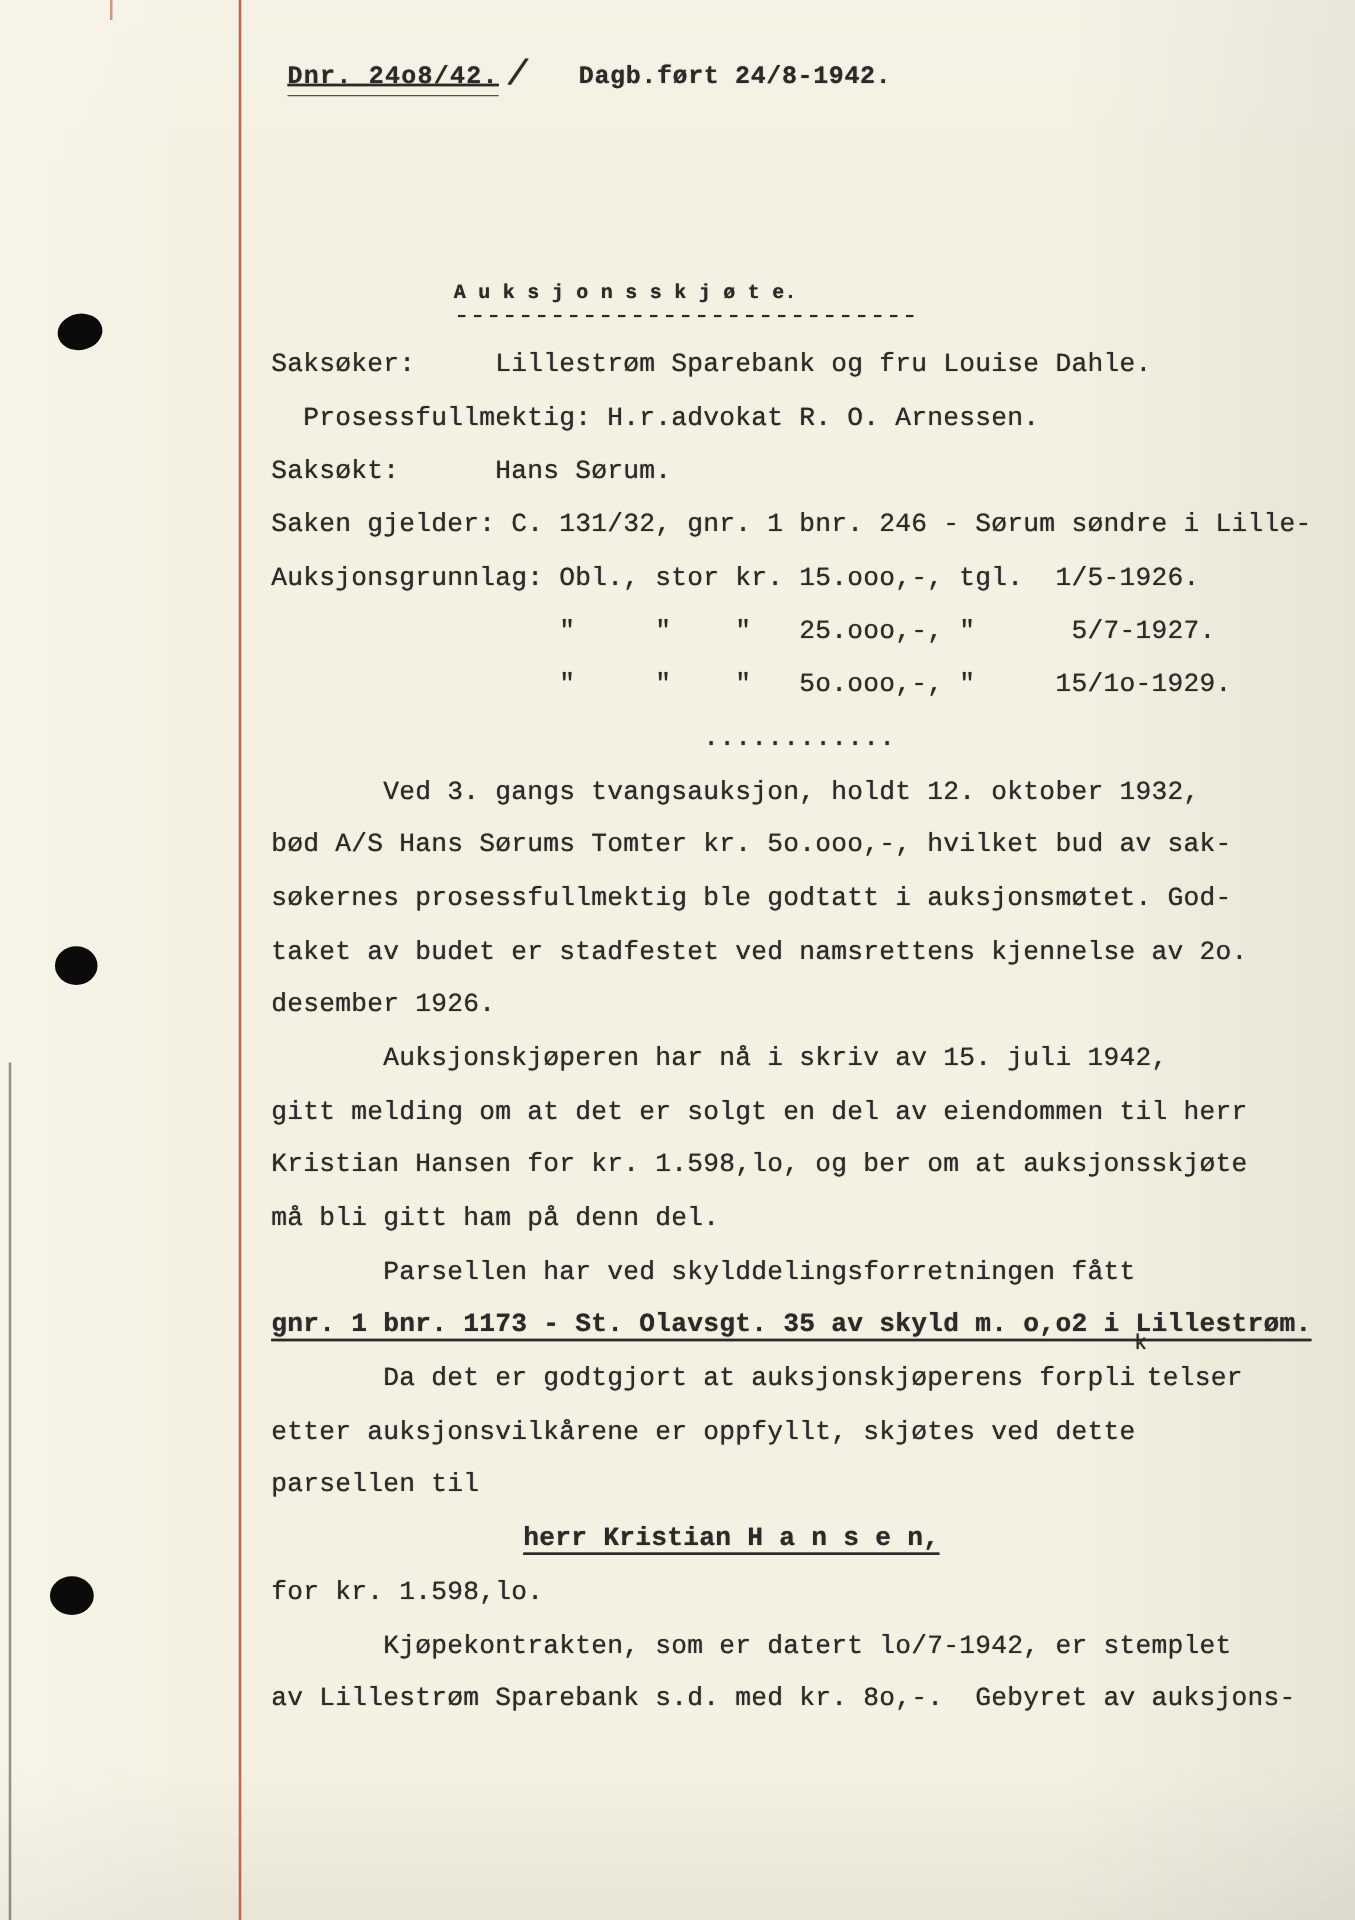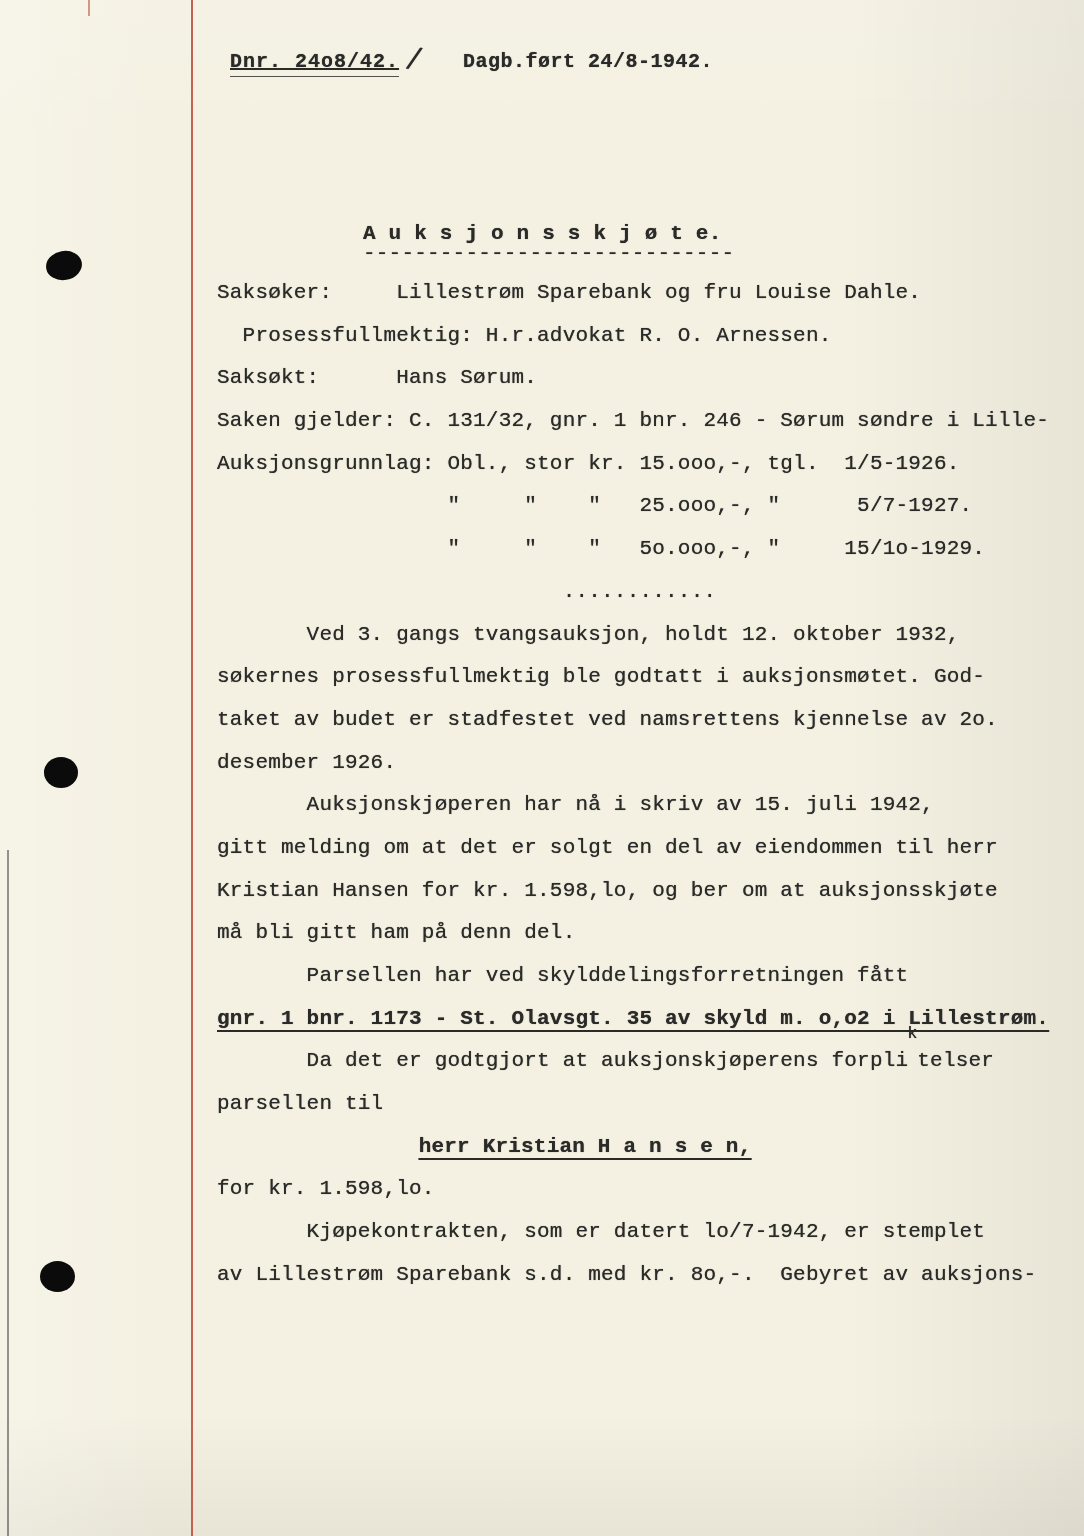--- a/index.html
+++ b/index.html
@@ -22,21 +22,21 @@
   .hole2{left:44px;top:757px;width:34px;height:31px;}
   .hole3{left:40px;top:1261px;width:35px;height:31px;}
 
   .header{position:absolute;left:230px;top:42px;font-size:20px;white-space:nowrap;
           text-shadow:0 0 .8px rgba(25,25,25,.75);}
   .dnr{font-weight:bold;letter-spacing:1px;border-bottom:1.5px solid rgba(40,40,40,.8);padding-bottom:3px;text-decoration:underline;}
   .slash{display:inline-block;font-size:30px;transform:translateY(2px) rotate(6deg);margin:0 10px 0 6px;}
   .dagb{margin-left:18px;letter-spacing:.5px;font-weight:bold;text-align:center;}
 
   .title-block{position:absolute;left:363px;top:222px;text-shadow:0 0 .8px rgba(25,25,25,.75);}
-  .title{font-size:21px;font-weight:bold;letter-spacing:.2px;line-height:24px;white-space:pre;}
+  .title{font-size:16px;font-weight:bold;letter-spacing:.2px;line-height:24px;white-space:pre;}
   .title-dashes{font-size:21px;line-height:12px;letter-spacing:.2px;margin-top:2px;white-space:pre;}
 
   .text-col{position:absolute;left:217px;top:272px;width:860px;font-size:21px;
             text-shadow:0 0 .8px rgba(25,25,25,.75);}
   .tline{height:42.7px;line-height:42.7px;white-space:pre;letter-spacing:.2px;}
   .u{text-decoration:underline;text-decoration-thickness:1.7px;text-underline-offset:6px;}
   .bold{font-weight:bold;}
   .ind16{display:inline-block;width:16ch;}
   .kins{position:relative;display:inline-block;width:9px;}
   .kins .k{position:absolute;left:-1px;top:-41px;font-size:17px;line-height:17px;}
@@ -68,33 +68,35 @@
     <div class="tline">  Prosessfullmektig: H.r.advokat R. O. Arnessen.</div>
     <div class="tline">Saksøkt:      Hans Sørum.</div>
     <div class="tline">Saken gjelder: C. 131/32, gnr. 1 bnr. 246 - Sørum søndre i Lille-</div>
     <div class="tline">Auksjonsgrunnlag: Obl., stor kr. 15.ooo,-, tgl.  1/5-1926.</div>
     <div class="tline">                  "     "    "   25.ooo,-, "      5/7-1927.</div>
     <div class="tline">                  "     "    "   5o.ooo,-, "     15/1o-1929.</div>
 
     <div class="tline">                           ............</div>
 
     <div class="tline">       Ved 3. gangs tvangsauksjon, holdt 12. oktober 1932,</div>
+    <div class="tline">bød A/S Hans Sørums Tomter kr. 5o.ooo,-, hvilket bud av sak-</div>
     <div class="tline">søkernes prosessfullmektig ble godtatt i auksjonsmøtet. God-</div>
     <div class="tline">taket av budet er stadfestet ved namsrettens kjennelse av 2o.</div>
     <div class="tline">desember 1926.</div>
 
     <div class="tline">       Auksjonskjøperen har nå i skriv av 15. juli 1942,</div>
     <div class="tline">gitt melding om at det er solgt en del av eiendommen til herr</div>
     <div class="tline">Kristian Hansen for kr. 1.598,lo, og ber om at auksjonsskjøte</div>
     <div class="tline">må bli gitt ham på denn del.</div>
 
     <div class="tline">       Parsellen har ved skylddelingsforretningen fått</div>
     <div class="tline"><span class="u bold">gnr. 1 bnr. 1173 - St. Olavsgt. 35 av skyld m. o,o2 i Lillestrøm.</span></div>
 
     <div class="tline"><span>       Da det er godtgjort at auksjonskjøperens forpli</span><span class="kins"><span class="k">k</span></span><span>telser</span></div>
+    <div class="tline">etter auksjonsvilkårene er oppfyllt, skjøtes ved dette</div>
     <div class="tline">parsellen til</div>
 
     <div class="tline"><span class="ind16"></span><span class="u bold">herr Kristian H a n s e n,</span></div>
     <div class="tline">for kr. 1.598,lo.</div>
 
     <div class="tline">       Kjøpekontrakten, som er datert lo/7-1942, er stemplet</div>
     <div class="tline">av Lillestrøm Sparebank s.d. med kr. 8o,-.  Gebyret av auksjons-</div>
   </div>
 
 </div>

